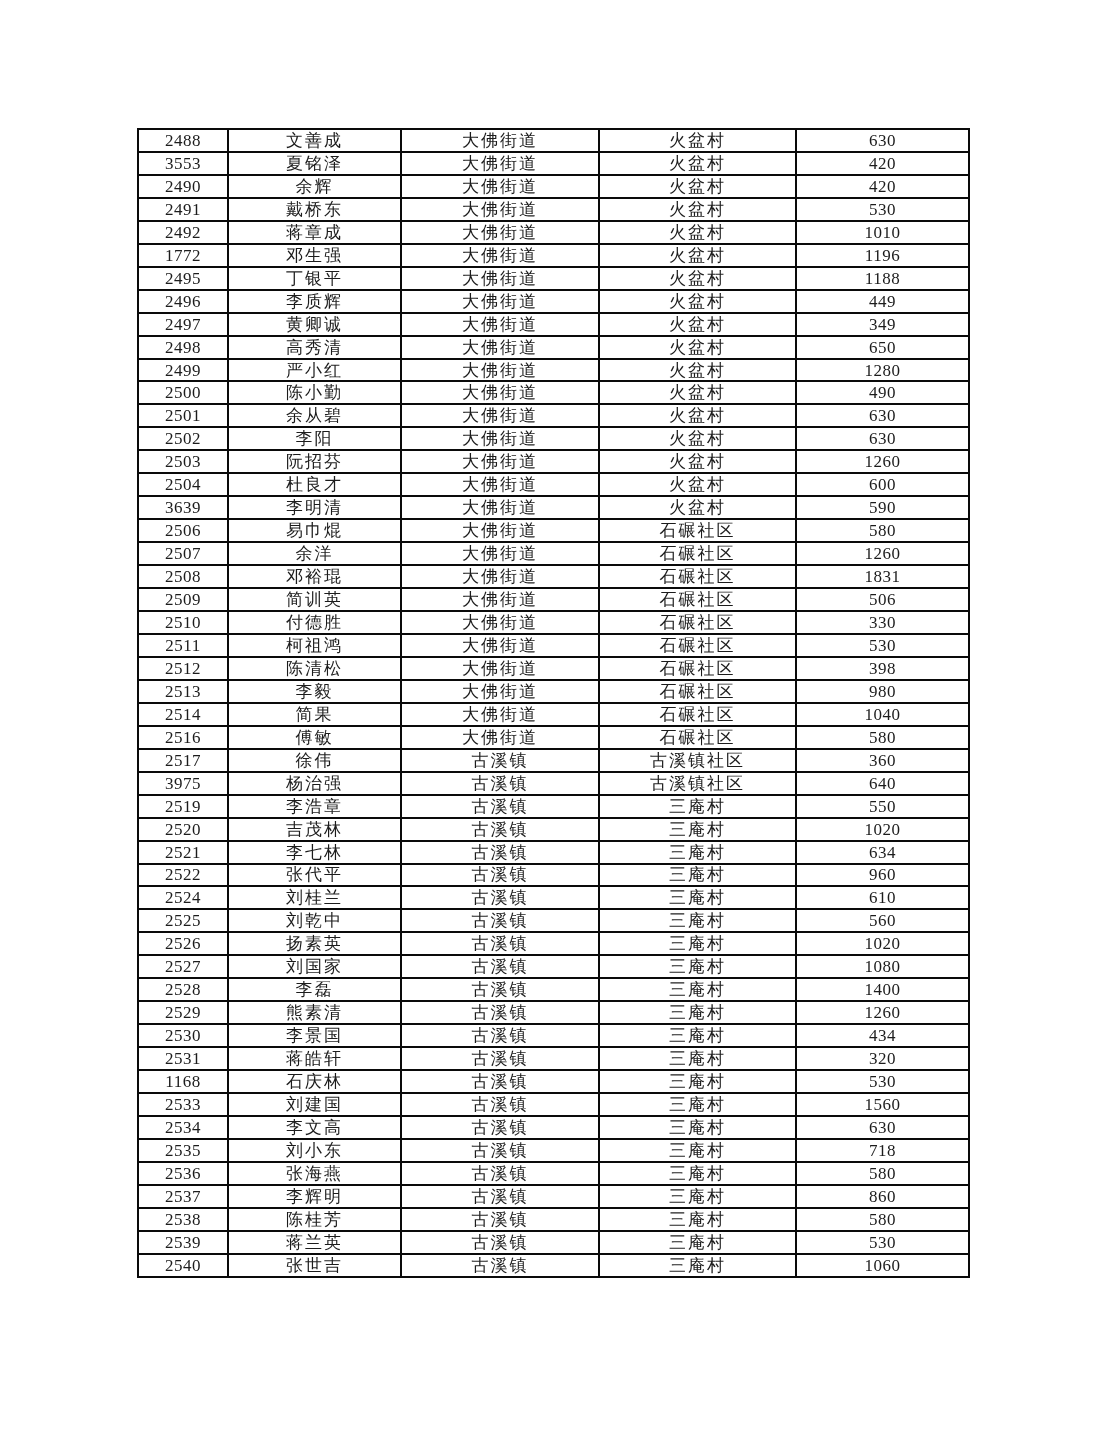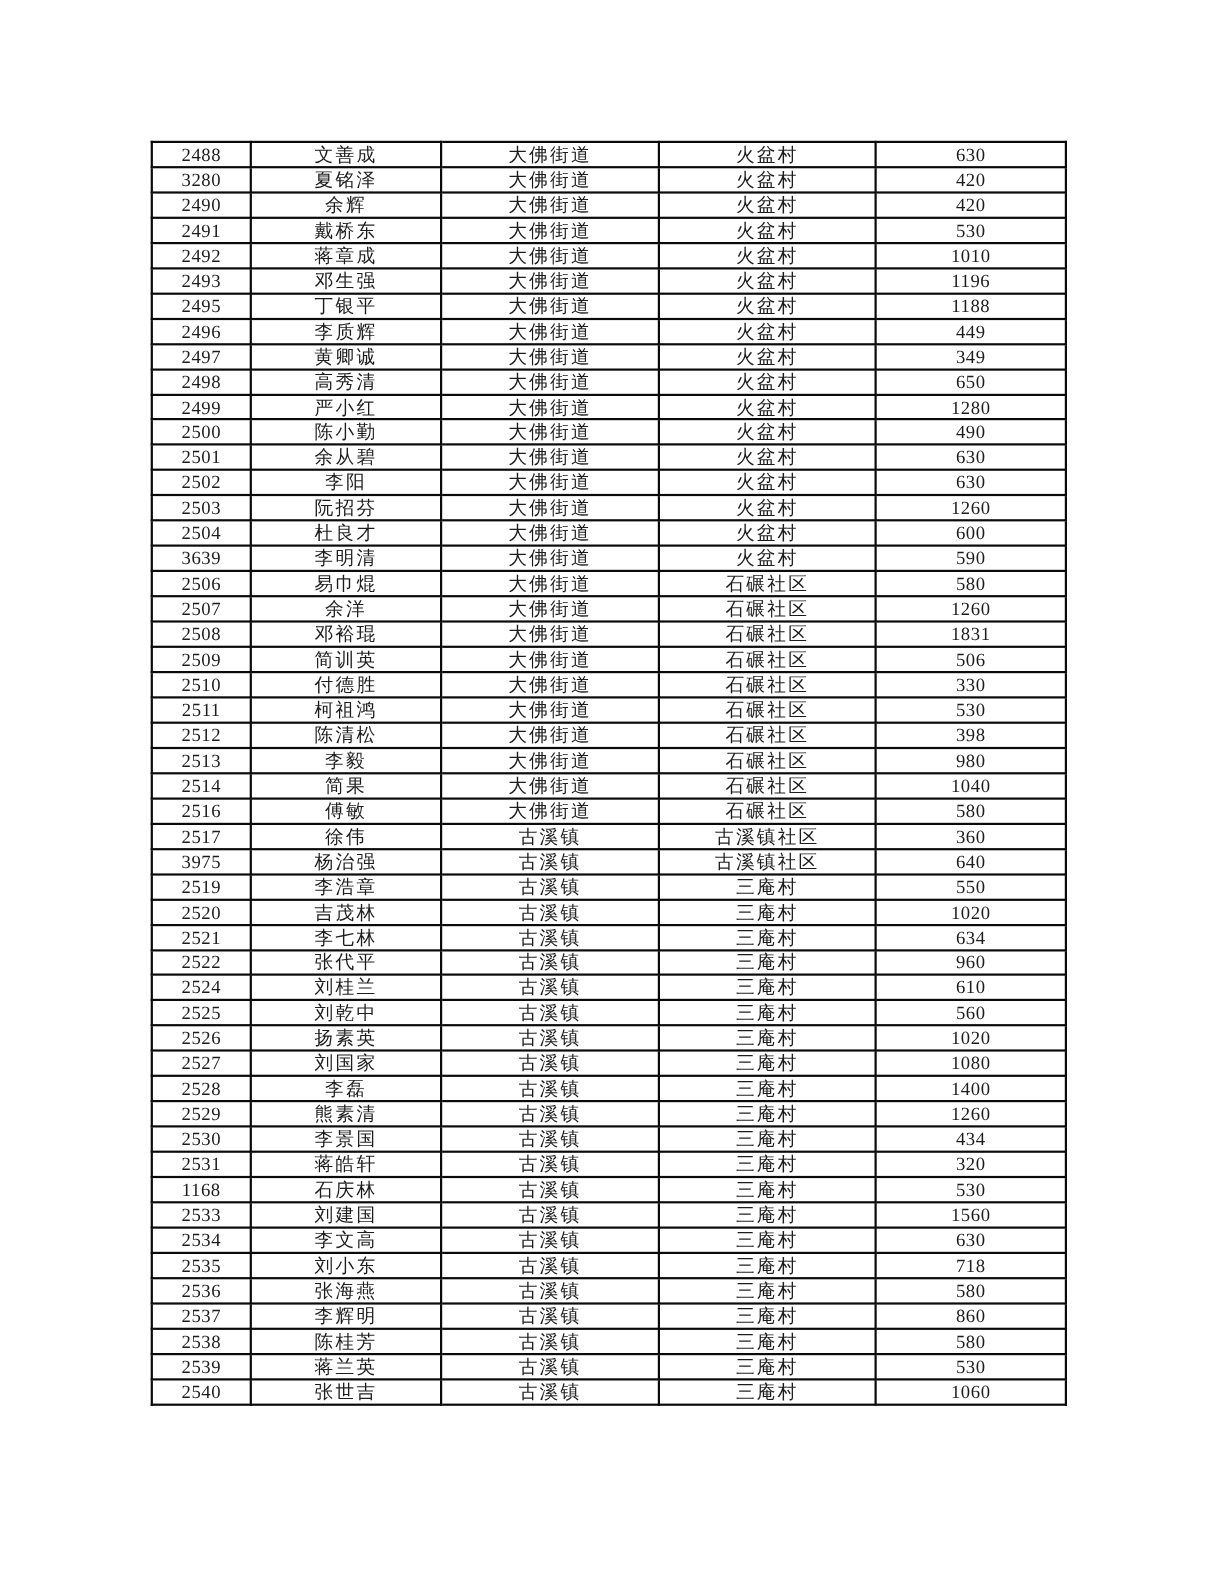--- a/index.html
+++ b/index.html
@@ -70,21 +70,21 @@
         </colgroup>
       <tbody>
           <tr>
             <td class="col-id">2488</td>
             <td class="col-name">文善成</td>
             <td class="col-town">大佛街道</td>
             <td class="col-village">火盆村</td>
             <td class="col-amount">630</td>
           </tr>
           <tr>
-            <td class="col-id">3280</td>
+            <td class="col-id">3553</td>
             <td class="col-name">夏铭泽</td>
             <td class="col-town">大佛街道</td>
             <td class="col-village">火盆村</td>
             <td class="col-amount">420</td>
           </tr>
           <tr>
             <td class="col-id">2490</td>
             <td class="col-name">余辉</td>
             <td class="col-town">大佛街道</td>
             <td class="col-village">火盆村</td>
@@ -98,21 +98,21 @@
             <td class="col-amount">530</td>
           </tr>
           <tr>
             <td class="col-id">2492</td>
             <td class="col-name">蒋章成</td>
             <td class="col-town">大佛街道</td>
             <td class="col-village">火盆村</td>
             <td class="col-amount">1010</td>
           </tr>
           <tr>
-            <td class="col-id">2493</td>
+            <td class="col-id">1772</td>
             <td class="col-name">邓生强</td>
             <td class="col-town">大佛街道</td>
             <td class="col-village">火盆村</td>
             <td class="col-amount">1196</td>
           </tr>
           <tr>
             <td class="col-id">2495</td>
             <td class="col-name">丁银平</td>
             <td class="col-town">大佛街道</td>
             <td class="col-village">火盆村</td>

